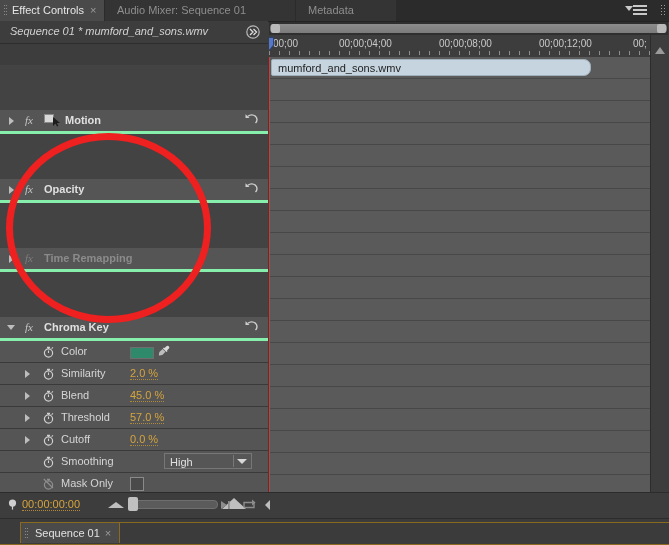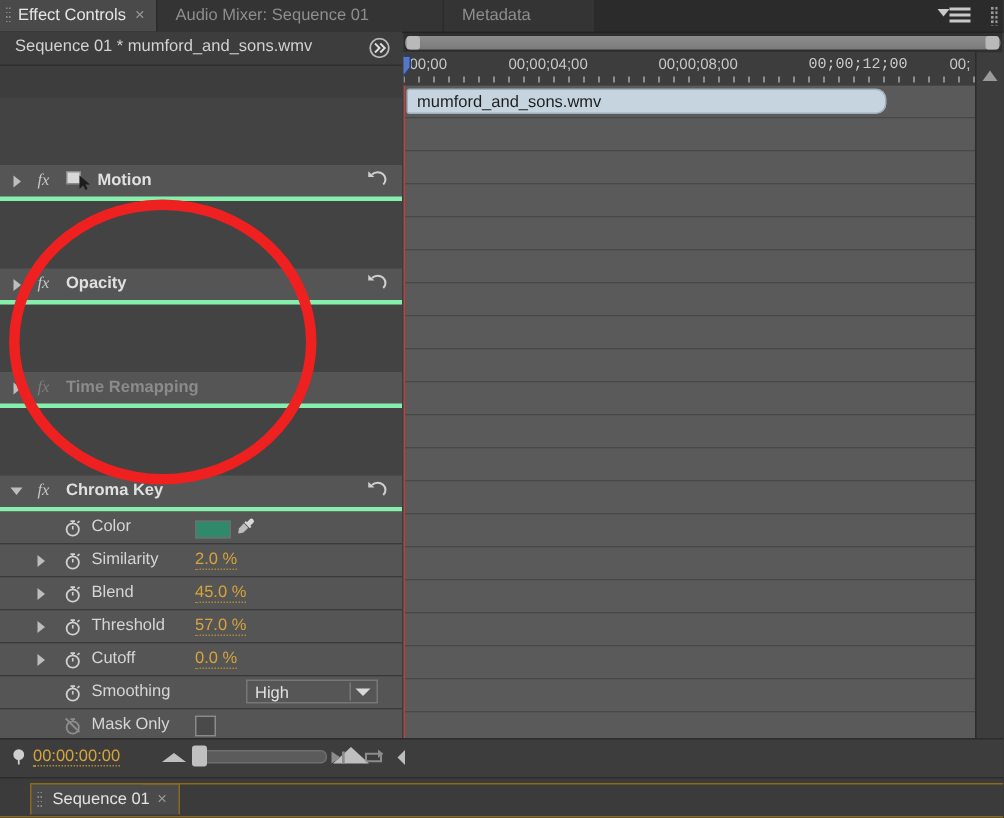--- a/index.html
+++ b/index.html
@@ -24,21 +24,21 @@
         background-size:1px 100%,1px 100%;background-position:0 0,2px 0;background-repeat:no-repeat;}
   .tab .xclose{color:#9a9a9a;font-size:11px;margin-left:6px;}
   .tabmenu{position:absolute;right:22px;top:3px;width:22px;height:15px;}
   .tabmenu .ln{position:absolute;right:0;height:2px;background:#c9c9c9;}
   .tabgrip{position:absolute;right:4px;top:4px;width:5px;height:13px;
         background-image:radial-gradient(#9a9a9a 40%,transparent 41%);
         background-size:3px 3px;}
 
   
   .seqrow{position:absolute;left:0;top:21px;width:268px;height:22px;background:#3d3d3d;
-          border-bottom:1px solid #2e2e2e;}
+          border-bottom:1px solid #2e2e2e;font-style:italic;}
   .seqrow .txt{position:absolute;left:10px;top:4px;font-size:11px;color:#d2d2d2;}
   .seqrow .chev{position:absolute;right:8px;top:4px;width:14px;height:14px;}
   .seqrow .chev svg{display:block;}
 
   .scrollzoom{position:absolute;left:269px;top:22px;width:399px;height:13px;background:#2f2f2f;}
   .scrollzoom .track{position:absolute;left:1px;top:2px;right:1px;height:9px;
       background:linear-gradient(to bottom,#8c8c8c,#7b7b7b);border-radius:4px;}
   .scrollzoom .cap{position:absolute;top:2px;width:9px;height:9px;background:#b9b9b9;border-radius:2px;}
 
   
@@ -322,21 +322,21 @@
       <span class="nm">Mask Only</span>
       <span class="chk"></span>
     </div>
   </div>
 
   <div class="rightpane">
     <div class="ruler">
       <span class="tc" style="left:4px;">00;00</span>
       <span class="tc" style="left:70px;">00;00;04;00</span>
       <span class="tc" style="left:170px;text-align:right;">00;00;08;00</span>
-      <span class="tc" style="left:270px;font-family:Liberation Mono, monospace;">00;00;12;00</span>
+      <span class="tc" style="left:270px;">00;00;12;00</span>
       <span class="tc" style="left:364px;">00;</span>
       <span class="ticks"></span>
     </div>
 
     <div class="trows">
       <div class="trow"></div>
       <div class="trow"></div>
       <div class="trow"></div>
       <div class="trow"></div>
       <div class="trow"></div>

